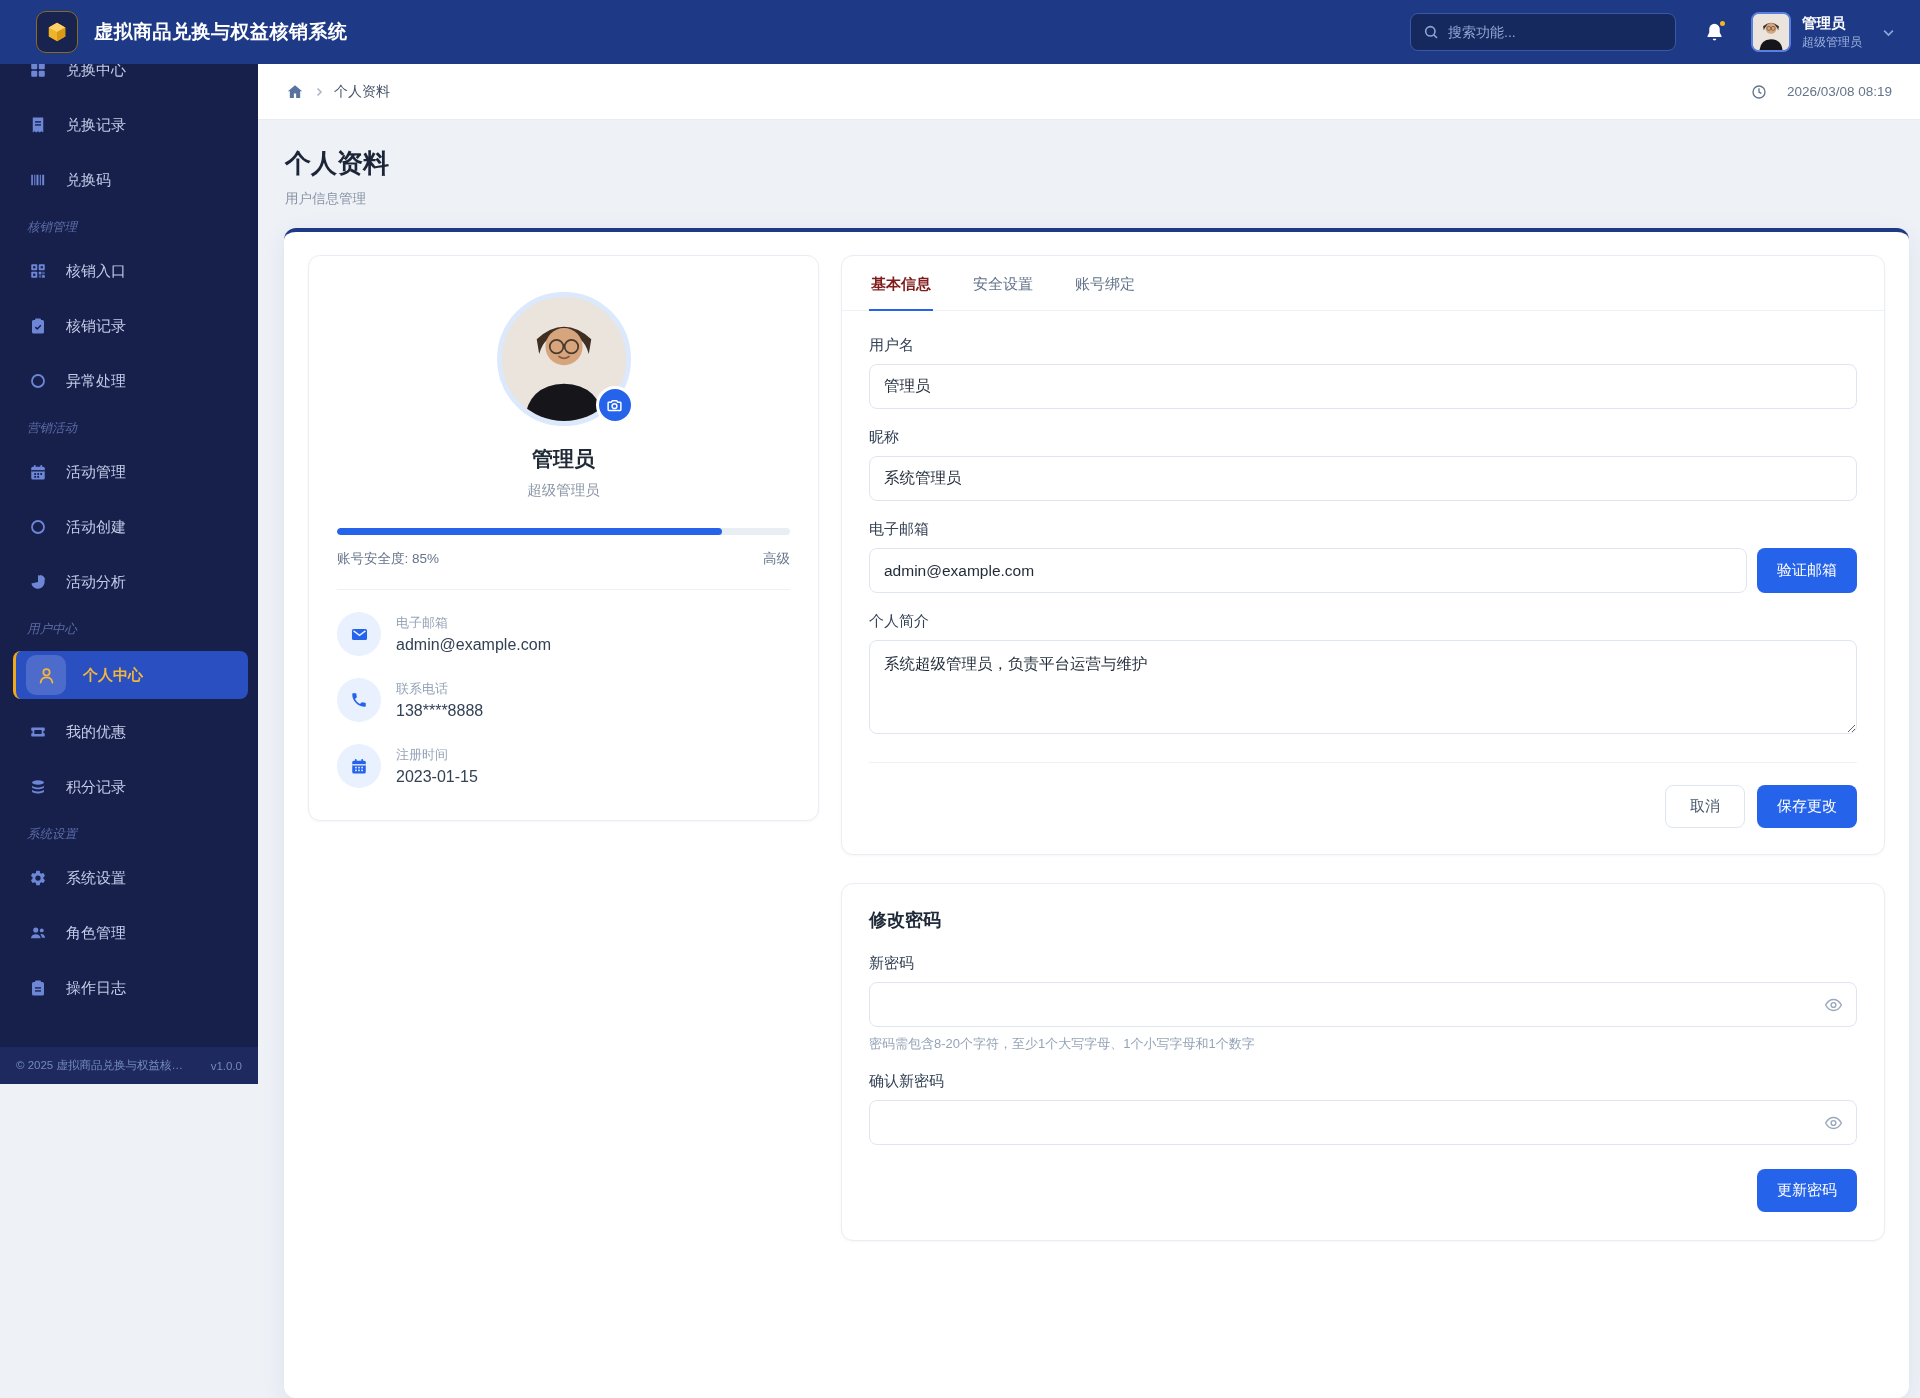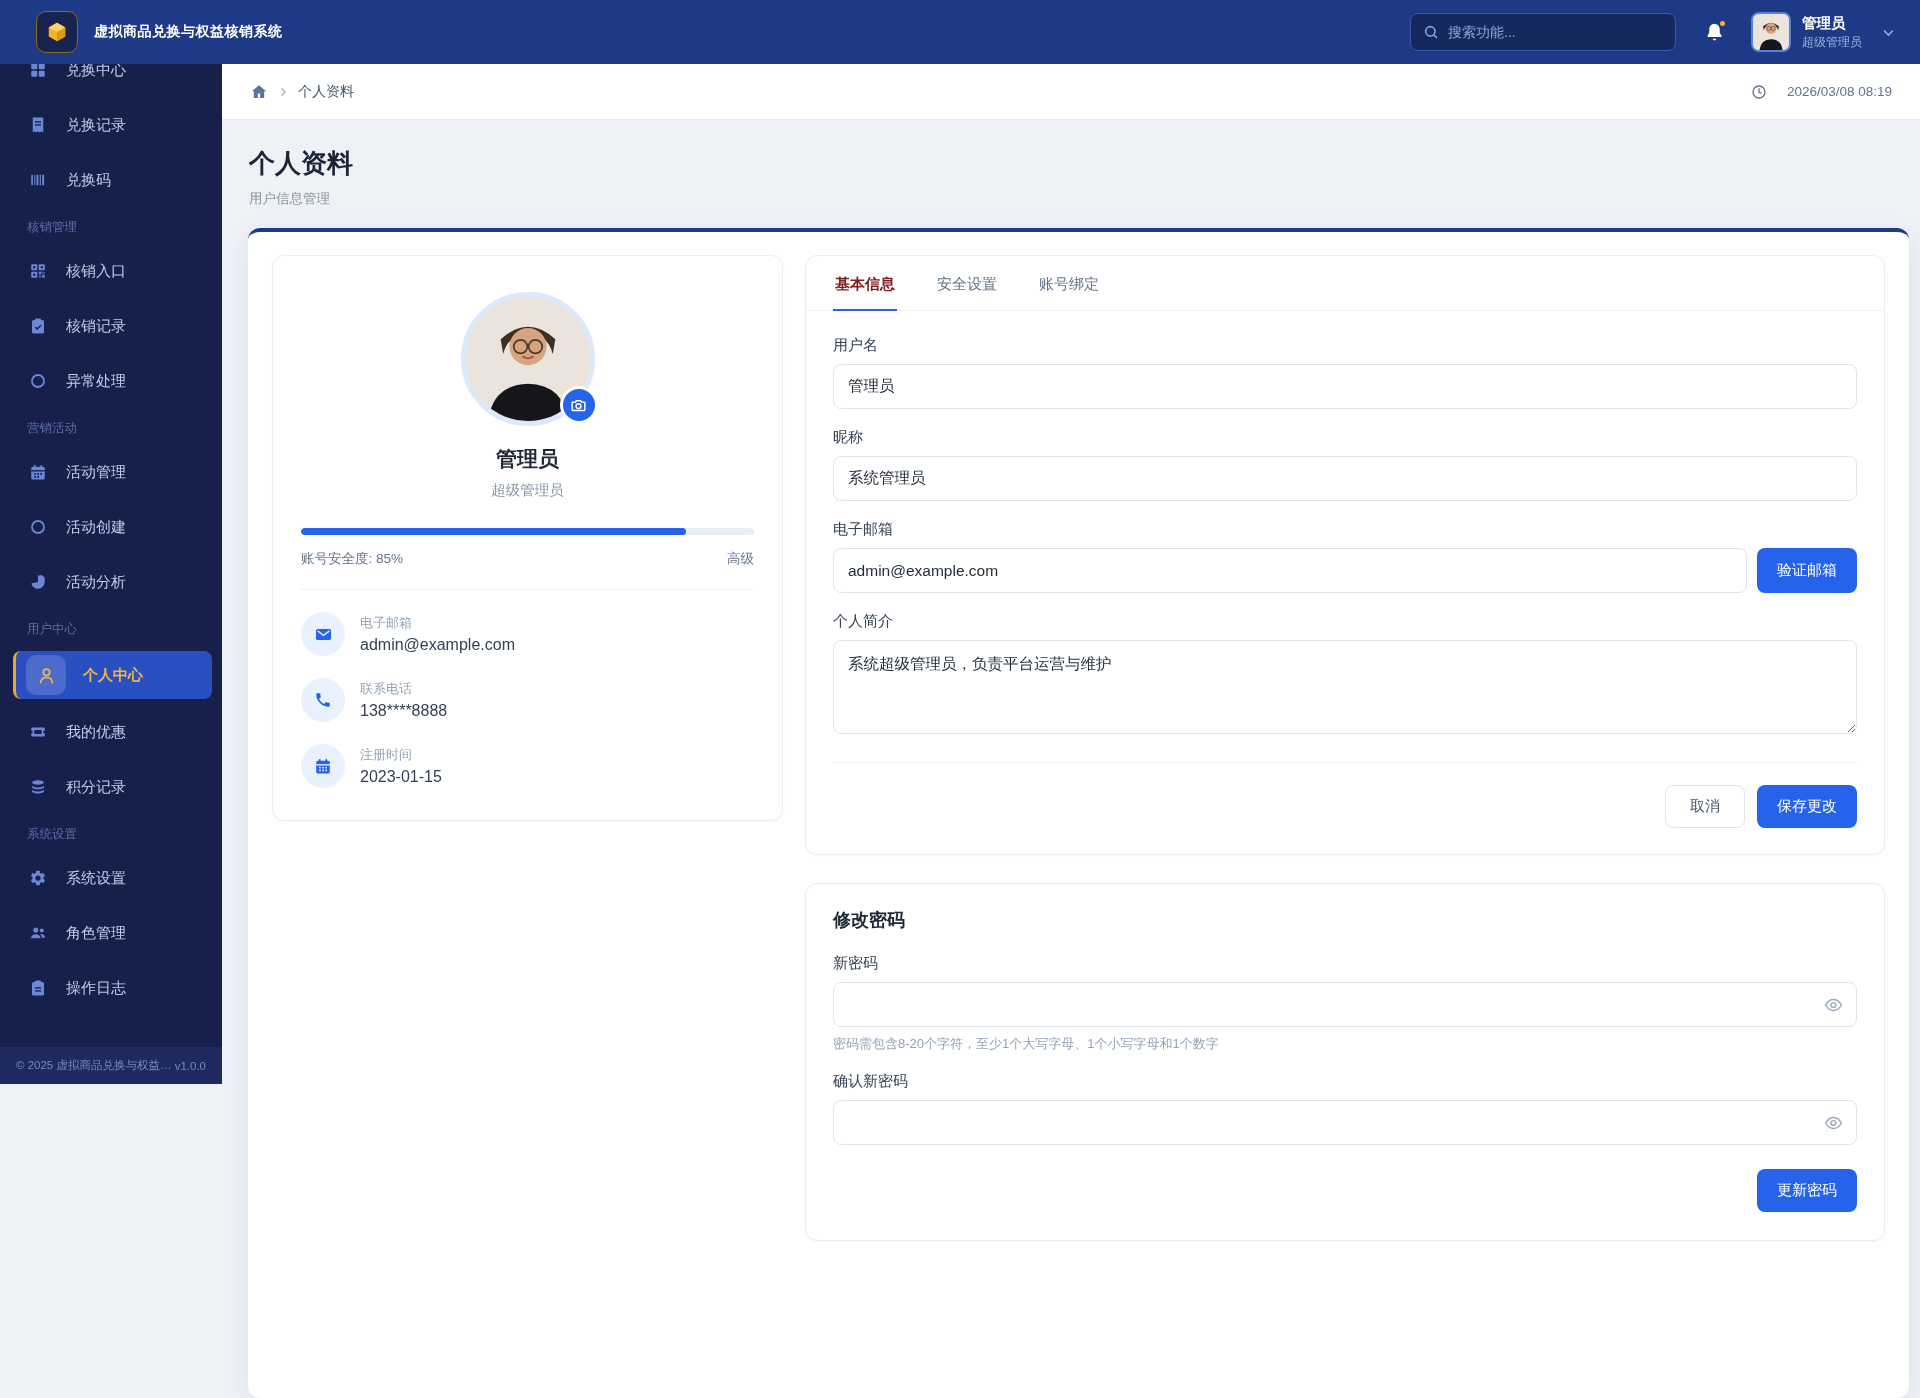--- a/index.html
+++ b/index.html
@@ -5,48 +5,48 @@
   * { margin:0; padding:0; box-sizing:border-box; }
   html,body { width:1920px; height:1398px; overflow:hidden;
     font-family:"Liberation Sans","DejaVu Sans",sans-serif;
     background:#eef1f6; color:#1f2937; }
 
   
   .topbar { height:64px; background:#1e3a86; display:flex; align-items:center;
     padding:0 24px 0 36px; position:relative; z-index:5; }
   .logo-box { width:42px; height:42px; border-radius:10px; background:#19234f;
     border:1px solid #8a6a1f; display:flex; align-items:center; justify-content:center; }
-  .app-title { color:#fff; font-size:14px; font-weight:700; margin-left:16px; letter-spacing:.5px; }
+  .app-title { color:#fff; font-size:19px; font-weight:700; margin-left:16px; letter-spacing:.5px; }
   .topbar-spacer { flex:1; }
   .search-box { width:266px; height:38px; background:#16295e; border:1px solid #3b57a8;
     border-radius:8px; display:flex; align-items:center; padding:0 12px; }
   .search-box input { flex:1; background:transparent; border:none; outline:none;
     color:#dbe4f8; font-size:14px; margin-left:9px; font-family:inherit; }
   .search-box input::placeholder { color:#8fa6d4; }
   .bell-wrap { position:relative; margin:0 26px 0 28px; cursor:pointer; }
   .bell-dot { position:absolute; top:-3px; right:-2px; width:9px; height:9px;
     border-radius:50%; background:#f6b51e; border:2px solid #1e3a86; }
   .user-chip { display:flex; align-items:center; gap:11px; cursor:pointer; }
   .user-avatar { width:40px; height:40px; border-radius:8px; overflow:hidden;
     border:2px solid #5b7fe0; background:#eae4dc; }
   .user-meta { line-height:1.25; }
   .user-name { color:#fff; font-size:14.5px; font-weight:600; }
   .user-role { color:#9db1de; font-size:12px; margin-top:2px; }
   .chev { margin-left:8px; }
 
   
   .shell { display:flex; height:1334px; }
-  .sidebar { width:222px; flex:none; display:flex; flex-direction:column; }
+  .sidebar { width:258px; flex:none; display:flex; flex-direction:column; }
   .sidebar-inner { background:#171f4b; height:1020px; display:flex; flex-direction:column; overflow:hidden; }
   .nav { flex:1; padding-top:0; overflow:hidden; }
   .nav-item { height:44px; margin:0 12px 11px; border-radius:10px; display:flex;
     align-items:center; padding:0 15px; gap:17px; color:#c3cdea; font-size:15px; cursor:pointer; }
   .nav-item.first { margin-top:-16px; }
   .nav-item .ni { width:22px; display:flex; justify-content:center; color:#6d87d6; }
-  .nav-section { font-size:12.5px; color:#5a6da6; padding:0 0 0 27px; margin:17px 0 13px; }
+  .nav-section { font-size:12.5px; color:#5a6da6; padding:0 0 0 27px; margin:17px 0 13px;font-style:italic; }
   .nav-item.active { background:#2a4fc0; border-left:3px solid #f0a91c; border-radius:8px;
     margin-left:13px; margin-right:10px; padding-left:10px; height:48px; }
   .nav-item.active .label { color:#f4b63f; font-weight:700; }
   .icon-chip { width:40px; height:40px; border-radius:10px; background:rgba(255,255,255,.16);
     display:flex; align-items:center; justify-content:center; color:#f4b63f; }
   .side-footer { height:37px; background:#1e2a5f; display:flex; align-items:center;
     justify-content:space-between; padding:0 16px; font-size:11.5px; color:#7388bd; }
   .side-footer .copy { max-width:170px; overflow:hidden; white-space:nowrap; text-overflow:ellipsis; }
 
   

